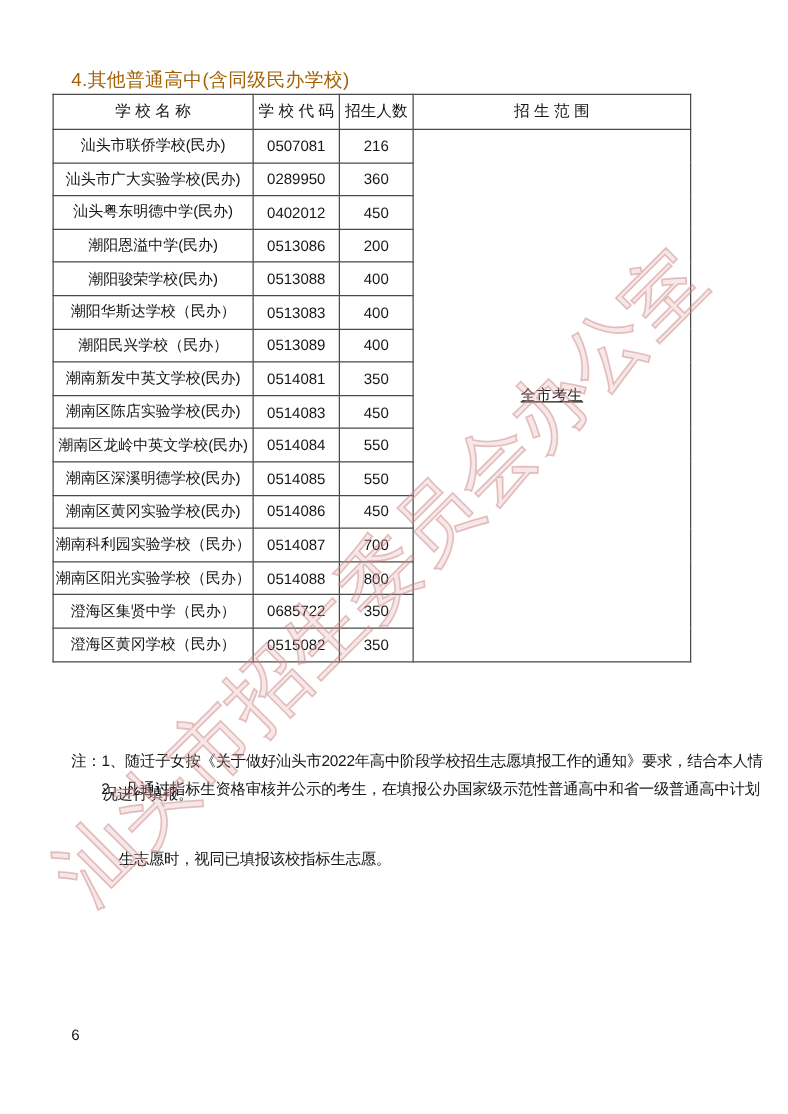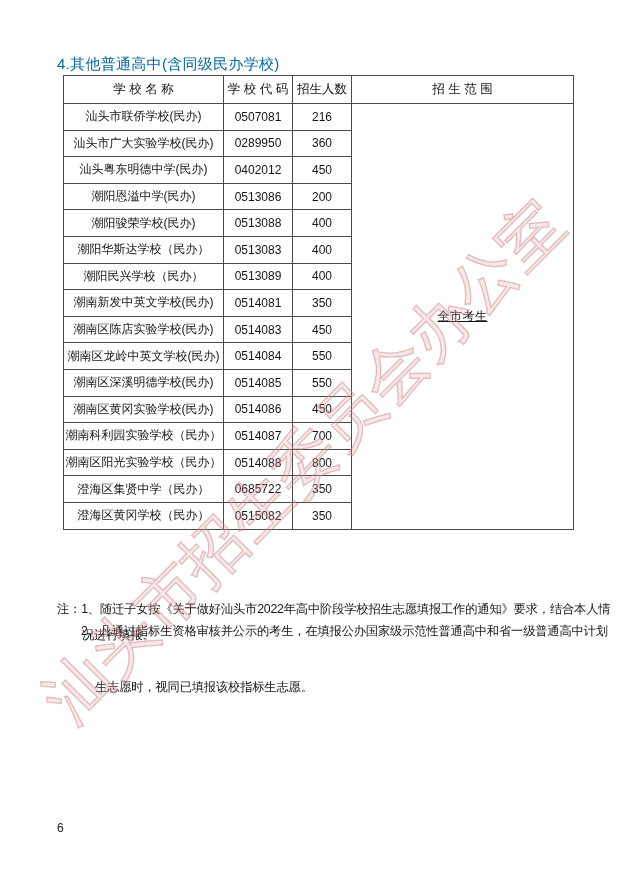--- a/index.html
+++ b/index.html
@@ -8,26 +8,26 @@
     background: #ffffff;
     position: relative;
     font-family: "Liberation Sans", sans-serif;
     color: #1a1a1a;
     overflow: hidden;
   }
   .page { position: absolute; inset: 0; background: #fff; overflow: hidden; }
 
   .doc-title {
     position: absolute; left: 57px; top: 55px;
-    font-size: 15px; letter-spacing: 0.3px; color: #0369a1;
+    font-size: 15px; letter-spacing: 0.3px; color: #a16207;
     white-space: nowrap;
   }
 
   table.schools {
-    position: absolute; left: 63px; top: 75px;
+    position: absolute; left: 42px; top: 75px;
     border-collapse: collapse; table-layout: fixed;
   }
   table.schools col.c-name  { width: 160px; }
   table.schools col.c-code  { width: 69px; }
   table.schools col.c-count { width: 59px; }
   table.schools col.c-scope { width: 222px; }
   table.schools th, table.schools td {
     border: 1px solid #4a4a4a;
     font-weight: normal;
     text-align: center;

